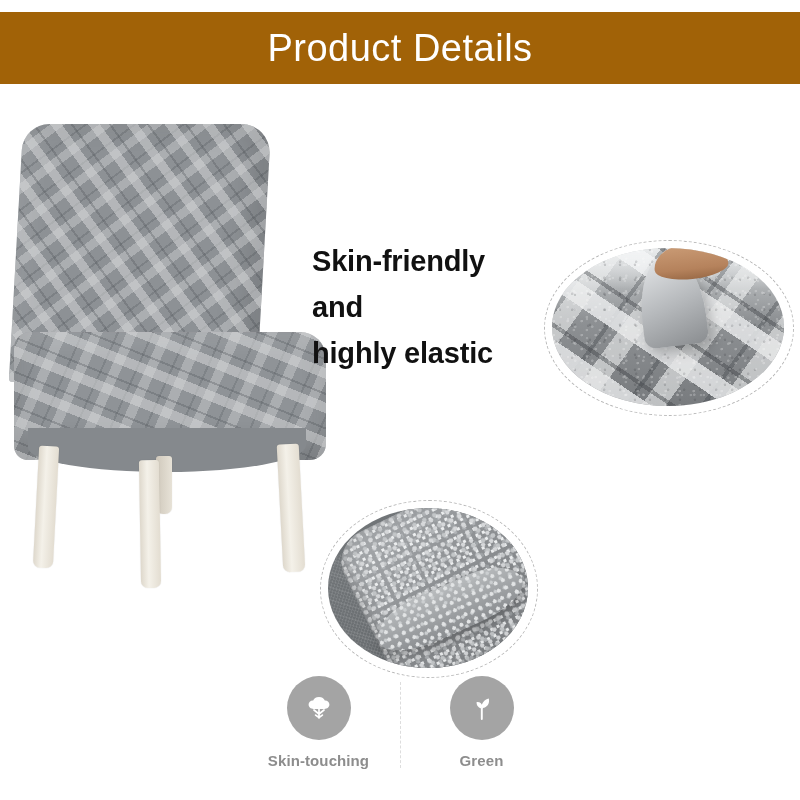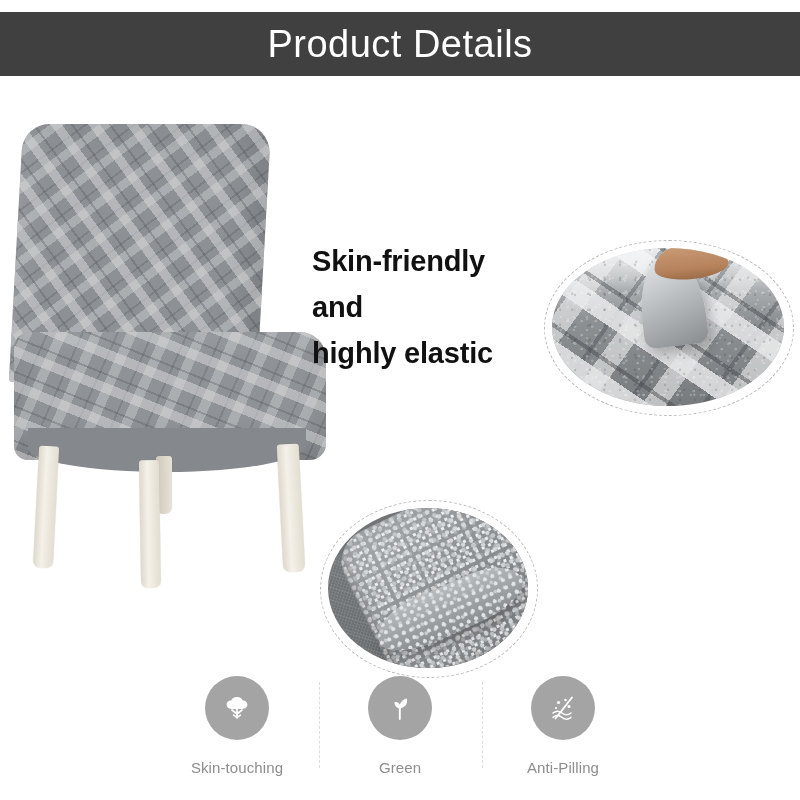--- a/index.html
+++ b/index.html
@@ -15,22 +15,22 @@
     font-family: "Liberation Sans", sans-serif;
     -webkit-font-smoothing: antialiased;
   }
 
   
   .banner {
     position: absolute;
     left: 0;
     top: 12px;
     width: 800px;
-    height: 64px;
-    background: #404040;
+    height: 72px;
+    background: #a16207;
     display: flex;
     align-items: center;
     justify-content: center;
   }
   .banner-title {
     color: #ffffff;
     font-size: 38px;
     font-weight: 400;
     letter-spacing: 0.5px;
     line-height: 1;
@@ -288,24 +288,24 @@
     width: 64px;
     height: 64px;
     border-radius: 50%;
     background: #a4a4a4;
     display: flex;
     align-items: center;
     justify-content: center;
   }
   .feature-icon svg { display: block; }
   .feature-label {
-    margin-top: 19px;
+    margin-top: 12px;
     font-size: 15px;
     color: #8d8d8d;
-    font-weight: 400;
+    font-weight: 700;
     letter-spacing: 0.1px;
     white-space: nowrap;
   }
 </style>
 </head>
 <body>
 
 <div class="banner">
   <div class="banner-title">Product Details</div>
 </div>
@@ -365,27 +365,14 @@
     <div class="feature-icon">
       <svg width="40" height="40" viewBox="0 0 40 40">
         <path d="M19.6 19.8c-.4-4.4 2.6-8.2 7.2-9.4 1.2 4.8-1.6 9-6.2 9.6z" fill="#ffffff"></path>
         <path d="M18.6 20.4c-2.8-1.2-4.4-3.6-4-6.4 3.2-.4 5.6 1.6 5.8 4.8z" fill="#ffffff"></path>
         <path d="M19.8 31V21.6c0-2.4.6-4.2 2-5.8" stroke="#ffffff" stroke-width="1.9" stroke-linecap="round" fill="none"></path>
       </svg>
     </div>
     <div class="feature-label">Green</div>
   </div>
 
-  <div class="feature">
-    <div class="feature-icon">
-      <svg width="40" height="40" viewBox="0 0 40 40">
-        <path d="M10 25c3-2.4 6-2.4 9 0s6 2.4 9 0M10 29.4c3-2.4 6-2.4 9 0s6 2.4 9 0" stroke="#ffffff" stroke-width="1.5" stroke-linecap="round" fill="none"></path>
-        <circle cx="15.5" cy="14.5" r="1.6" fill="#ffffff"></circle>
-        <circle cx="22.5" cy="12" r="1.3" fill="#ffffff"></circle>
-        <circle cx="26" cy="18.5" r="1.5" fill="#ffffff"></circle>
-        <circle cx="13" cy="20" r="1.1" fill="#ffffff"></circle>
-        <path d="M29 9.5L12.5 30.5" stroke="#ffffff" stroke-width="1.9" stroke-linecap="round"></path>
-      </svg>
-    </div>
-    <div class="feature-label">Anti-Pilling</div>
-  </div>
 
 </div>
 
 </body></html>

